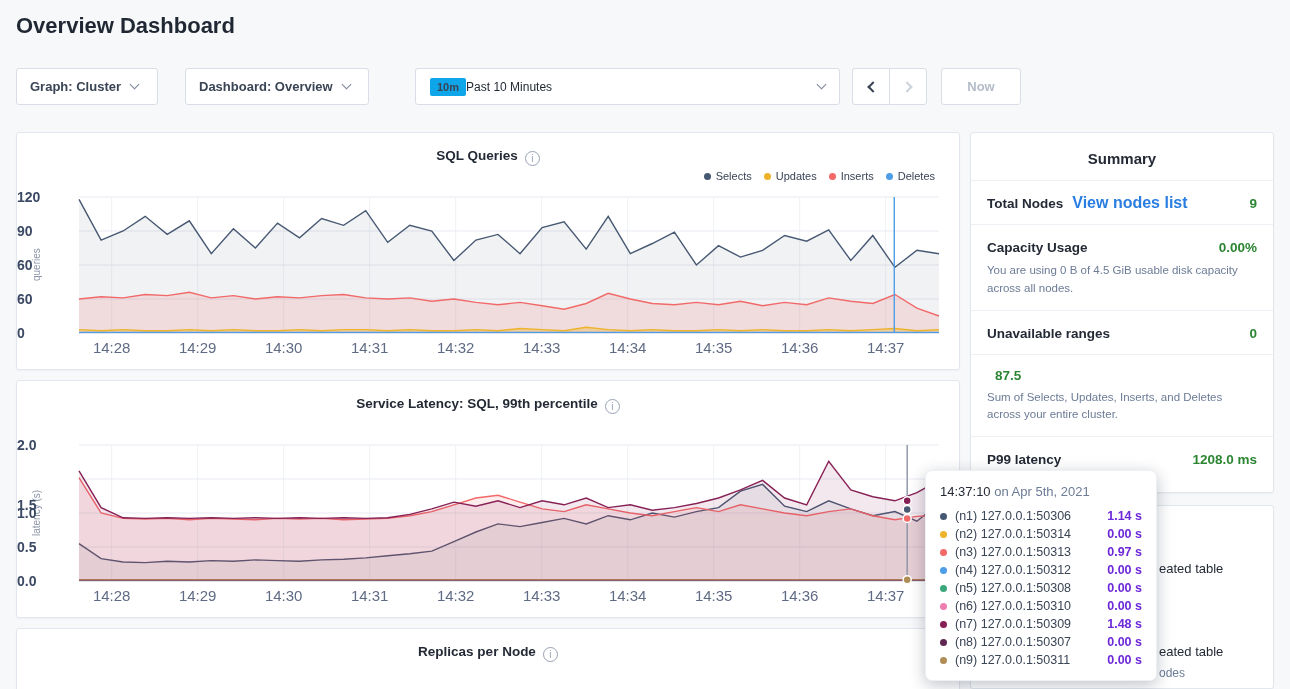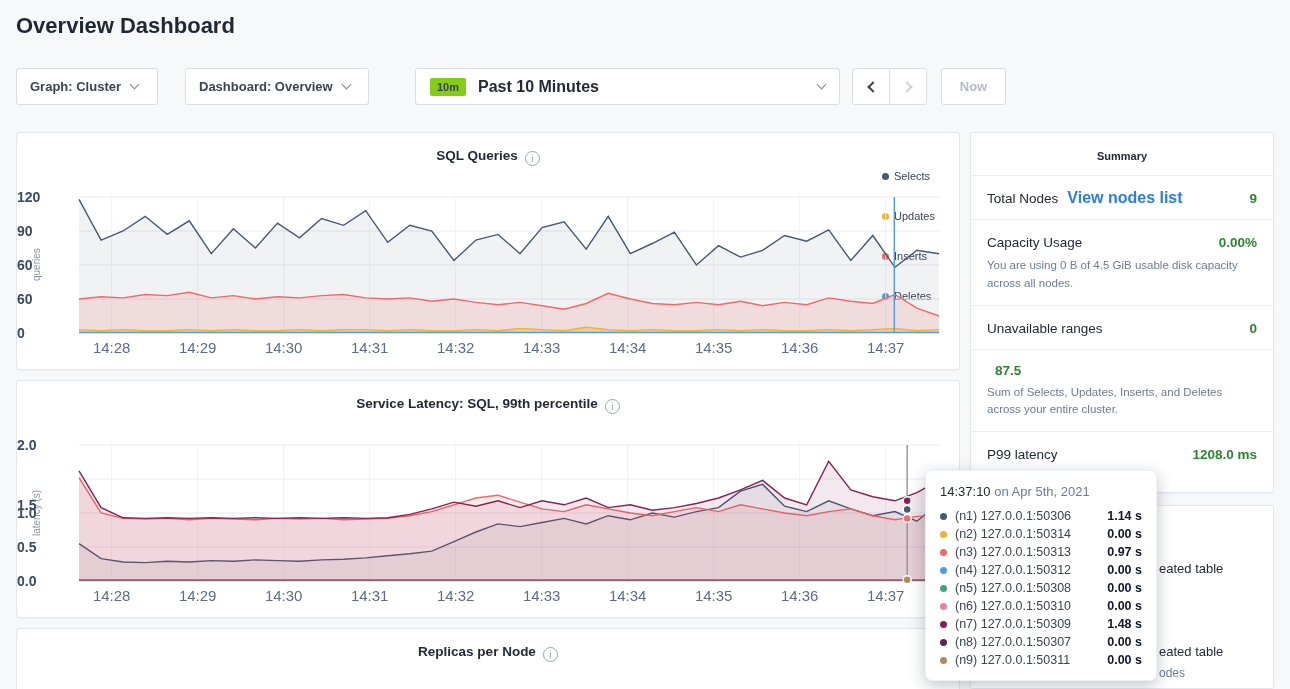--- a/index.html
+++ b/index.html
@@ -20,75 +20,75 @@
   }
   .dd { padding:0 13px; }
   #dd-graph { left:16px; width:142px; }
   #dd-dashboard { left:185px; width:184px; }
   .chev {
     width:7px; height:7px; border-right:1.6px solid #7a8598; border-bottom:1.6px solid #7a8598;
     transform:rotate(45deg); display:inline-block; margin-left:10px; margin-top:-4px; flex:none;
   }
   .timepicker { position:absolute; left:415px; top:68px; width:425px; height:37px; background:#fff;
     border:1px solid #d9dee6; border-radius:3px; display:flex; align-items:center; padding:0 14px; cursor:pointer; }
-  .tp-badge { background:#84cc16; color:#394455; font-size:11px; font-weight:700;
-    padding:3px 7px; border-radius:2px; margin-right:12px; }
-  .tp-label { font-size:16px; font-weight:700; color:#242a35; }
+  .tp-badge { background:#0ea5e9; color:#394455; font-size:11px; font-weight:700;
+    padding:3px 7px; border-radius:2px; margin-right:0; }
+  .tp-label { font-size:12px; font-weight:400; color:#242a35; }
   .tp-chev { margin-left:auto; }
   #btn-prev { left:852px; width:38px; justify-content:center; border-radius:3px 0 0 3px; }
   #btn-next { left:889px; width:38px; justify-content:center; border-radius:0 3px 3px 0; cursor:default; }
-  #btn-now  { left:941px; width:65px; justify-content:center; color:#b4bcc9; cursor:default; }
+  #btn-now  { left:941px; width:80px; justify-content:center; color:#b4bcc9; cursor:default; }
   .arrow { width:8px; height:8px; display:inline-block; }
   .arrow-left  { border-left:2px solid #394455; border-bottom:2px solid #394455; transform:rotate(45deg); margin-left:3px; }
   .arrow-right { border-right:2px solid #ccd3dd; border-bottom:2px solid #ccd3dd; transform:rotate(-45deg); margin-right:3px; }
 
   
   .card { position:absolute; background:#fff; border:1px solid #e2e7ee; border-radius:3px;
     box-shadow:0 1px 2px rgba(20,30,50,0.04); }
   #card-sql      { left:16px;  top:132px; width:944px; height:238px; }
   #card-latency  { left:16px;  top:380px; width:944px; height:238px; }
   #card-replicas { left:16px;  top:628px; width:944px; height:200px; }
   #card-summary  { left:970px; top:132px; width:304px; height:361px; }
   #card-events   { left:970px; top:505px; width:304px; height:184px; }
 
   .chart-title-row { position:absolute; top:15px; left:0; width:100%; text-align:center;
     font-size:13.5px; font-weight:700; color:#242a35; }
   .info-icon { display:inline-block; width:15px; height:15px; border:1px solid #98a2b4; border-radius:50%;
     color:#98a2b4; font-size:10px; line-height:13px; text-align:center; margin-left:7px;
     vertical-align:-2px; font-weight:400; font-style:normal; cursor:pointer; }
-  .legend { position:absolute; top:37px; right:24px; display:flex; gap:28px; font-size:11px; color:#394455;flex-direction:column; }
+  .legend { position:absolute; top:37px; right:24px; display:flex; gap:12px; font-size:11px; color:#394455; }
   .legend-item { display:flex; align-items:center; gap:5px; cursor:pointer; }
   .legend-dot { width:7px; height:7px; border-radius:50%; }
   .ylabel { position:absolute; left:14px; top:64px; height:136px; writing-mode:vertical-rl;
     transform:rotate(180deg); font-size:10px; color:#8a93a6; text-align:center; }
   svg.plot { position:absolute; left:62px; top:64px; width:860px; height:136px; overflow:visible; }
   .ytick { position:absolute; left:0; width:54px; font-size:14px; font-weight:700;
     color:#3c4964; transform:translateY(-50%); }
   .xtick { position:absolute; top:206px; transform:translateX(-50%); font-size:15px; color:#5f6b84; }
 
   
-  .summary-title { text-align:center; font-size:11px; font-weight:700; color:#242a35; padding:17px 0 13px; }
+  .summary-title { text-align:center; font-size:15px; font-weight:700; color:#242a35; padding:17px 0 13px; }
   .summary-row { padding:13px 16px 12px; border-top:1px solid #eceff4; }
   .row-top { display:flex; align-items:baseline; }
   .row-left { flex:1; }
-  .row-label { font-size:13.5px; font-weight:400; color:#242a35; }
+  .row-label { font-size:13.5px; font-weight:700; color:#242a35; }
   .row-link { font-size:16px; font-weight:700; color:#2a7de1; margin-left:9px; cursor:pointer; }
   .row-value { font-size:13.5px; font-weight:700; color:#2c8532; margin-left:8px; white-space:nowrap; }
   .row-desc { font-size:11.5px; color:#6c7b96; line-height:1.55; margin-top:6px; }
 
   
   #tooltip { position:absolute; left:925px; top:470px; width:232px; background:#fff; border-radius:7px;
     box-shadow:0 4px 16px rgba(30,40,60,0.28); border:1px solid #eef0f4; padding:13px 14px 11px; z-index:50; }
   .tt-header { font-size:13px; margin-bottom:8px; white-space:nowrap; }
   .tt-time { color:#242a35; }
   .tt-date { color:#6c7b96; }
   .tt-row { display:flex; align-items:center; height:18px; font-size:12.5px; color:#394455; }
   .tt-dot { width:7px; height:7px; border-radius:50%; margin-right:8px; flex:none; }
   .tt-label { flex:1; white-space:nowrap; }
-  .tt-value { font-weight:700; color:#0f172a; white-space:nowrap; }
+  .tt-value { font-weight:700; color:#6d28d9; white-space:nowrap; }
 
   
   .event-frag { position:absolute; left:188px; font-size:13px; color:#242a35; white-space:nowrap; }
   .event-frag:nth-of-type(1) { top:55px; }
   .event-frag:nth-of-type(2) { top:138px; }
   .event-frag:nth-of-type(3) { top:160px; color:#6c7b96; font-size:12px; }
 </style>
 </head>
 <body>
 

